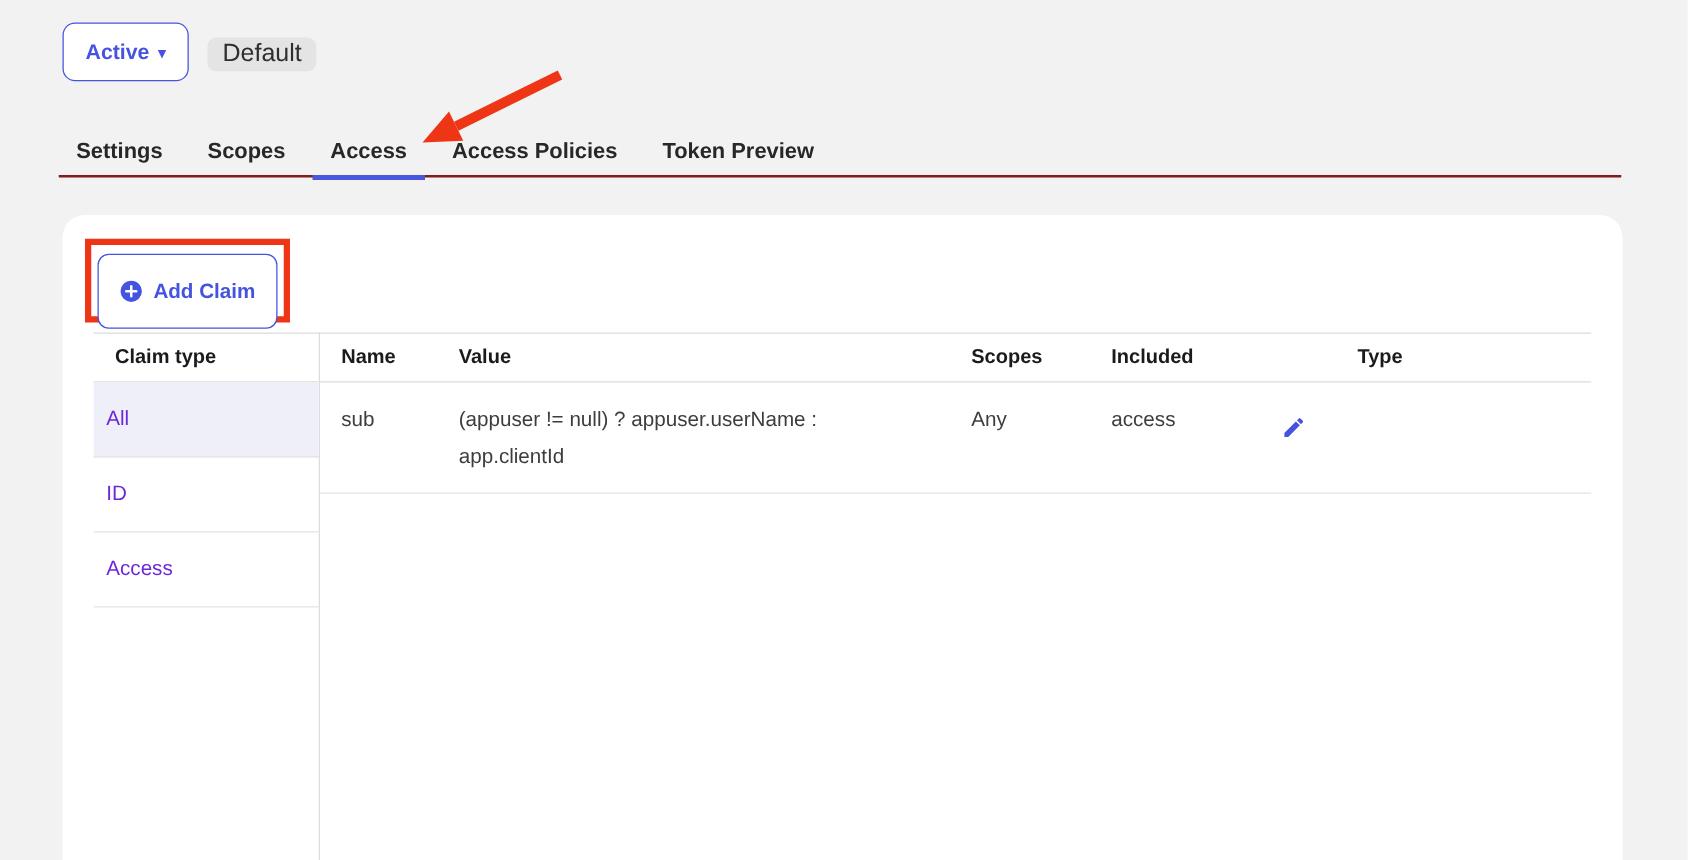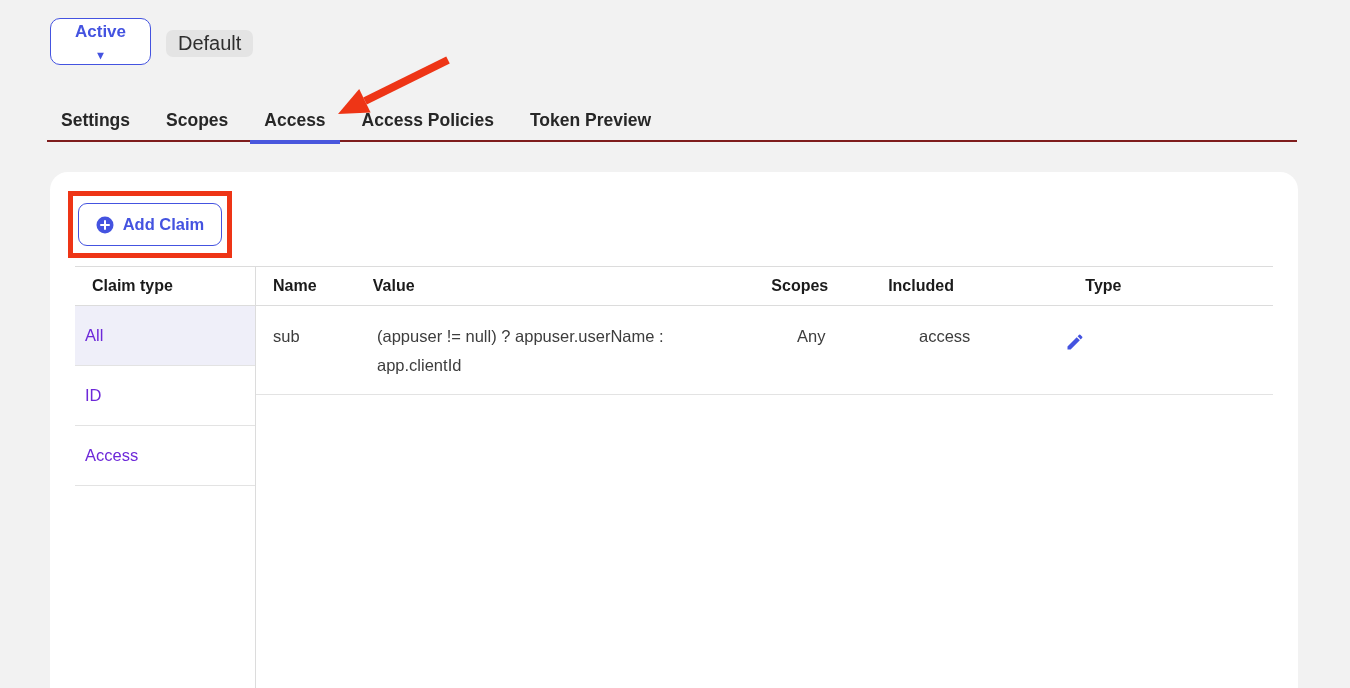--- a/index.html
+++ b/index.html
@@ -11,21 +11,21 @@
   }
   .screen { position: relative; width: 1350px; height: 688px; background: #f2f2f2; }
 
   
   .active-btn {
     position: absolute; left: 50px; top: 18px;
     width: 101px; height: 47px;
     background: #fff; border: 1.5px solid #4453e0; border-radius: 10px;
     color: #4453e0; font-weight: bold; font-size: 17px;
     display: flex; align-items: center; justify-content: center; gap: 7px;
-    cursor: pointer; font-family: "Liberation Sans", sans-serif; flex-direction: column;
+    cursor: pointer; font-family: "Liberation Sans", sans-serif;
   }
   .active-btn .caret { font-size: 12px; line-height: 1; }
   .default-badge {
     position: absolute; left: 166px; top: 30px;
     height: 27px; line-height: 27px; padding: 0 12px;
     background: #e4e4e4; border-radius: 7px;
     color: #2f2f2f; font-size: 20px;
   }
 
   
@@ -55,21 +55,21 @@
     width: 1248px; height: 516px;
     background: #fff; border-radius: 18px 18px 0 0;
   }
   .anno-rect {
     position: absolute; left: 18px; top: 19px;
     width: 164px; height: 67px;
     border: 5px solid #ee3516; pointer-events: none;
   }
   .add-claim-btn {
     position: absolute; left: 28px; top: 31px;
-    width: 144px; height: 43px;
+    width: 144px; height: 60px;
     background: #fff; border: 1px solid #4453e0; border-radius: 9px;
     color: #4453e0; font-weight: bold; font-size: 16.5px;
     display: flex; align-items: center; justify-content: center; gap: 9px;
     cursor: pointer; font-family: "Liberation Sans", sans-serif;
   }
   .content-rule {
     position: absolute; left: 25px; right: 25px; top: 94px;
     height: 1px; background: #dcdcdc;
   }
 
@@ -88,21 +88,21 @@
     height: 60px; display: flex; align-items: center;
     padding-left: 10px; font-size: 16.5px; color: #6d28d9;
     border-bottom: 1px solid #e3e3e3; cursor: pointer;
   }
   .claim-type-item.selected { background: #efeff9; }
 
   
   .claims-table {
     position: absolute; left: 206px; top: 94px; right: 25px;
   }
-  .t-row { display: flex; gap: 10px; }
+  .t-row { display: flex; }
   .t-head { height: 40px; border-bottom: 1px solid #dcdcdc; }
   .t-head .t-cell {
     display: flex; align-items: center;
     font-size: 16px; font-weight: bold; color: #1b1b1b;
   }
   .t-body-row { min-height: 81px; border-bottom: 1px solid #e3e3e3; }
   .t-body-row .t-cell {
     padding-top: 16px; padding-bottom: 14px;
     font-size: 16.5px; color: #3d3d3d; line-height: 29px;
   }

